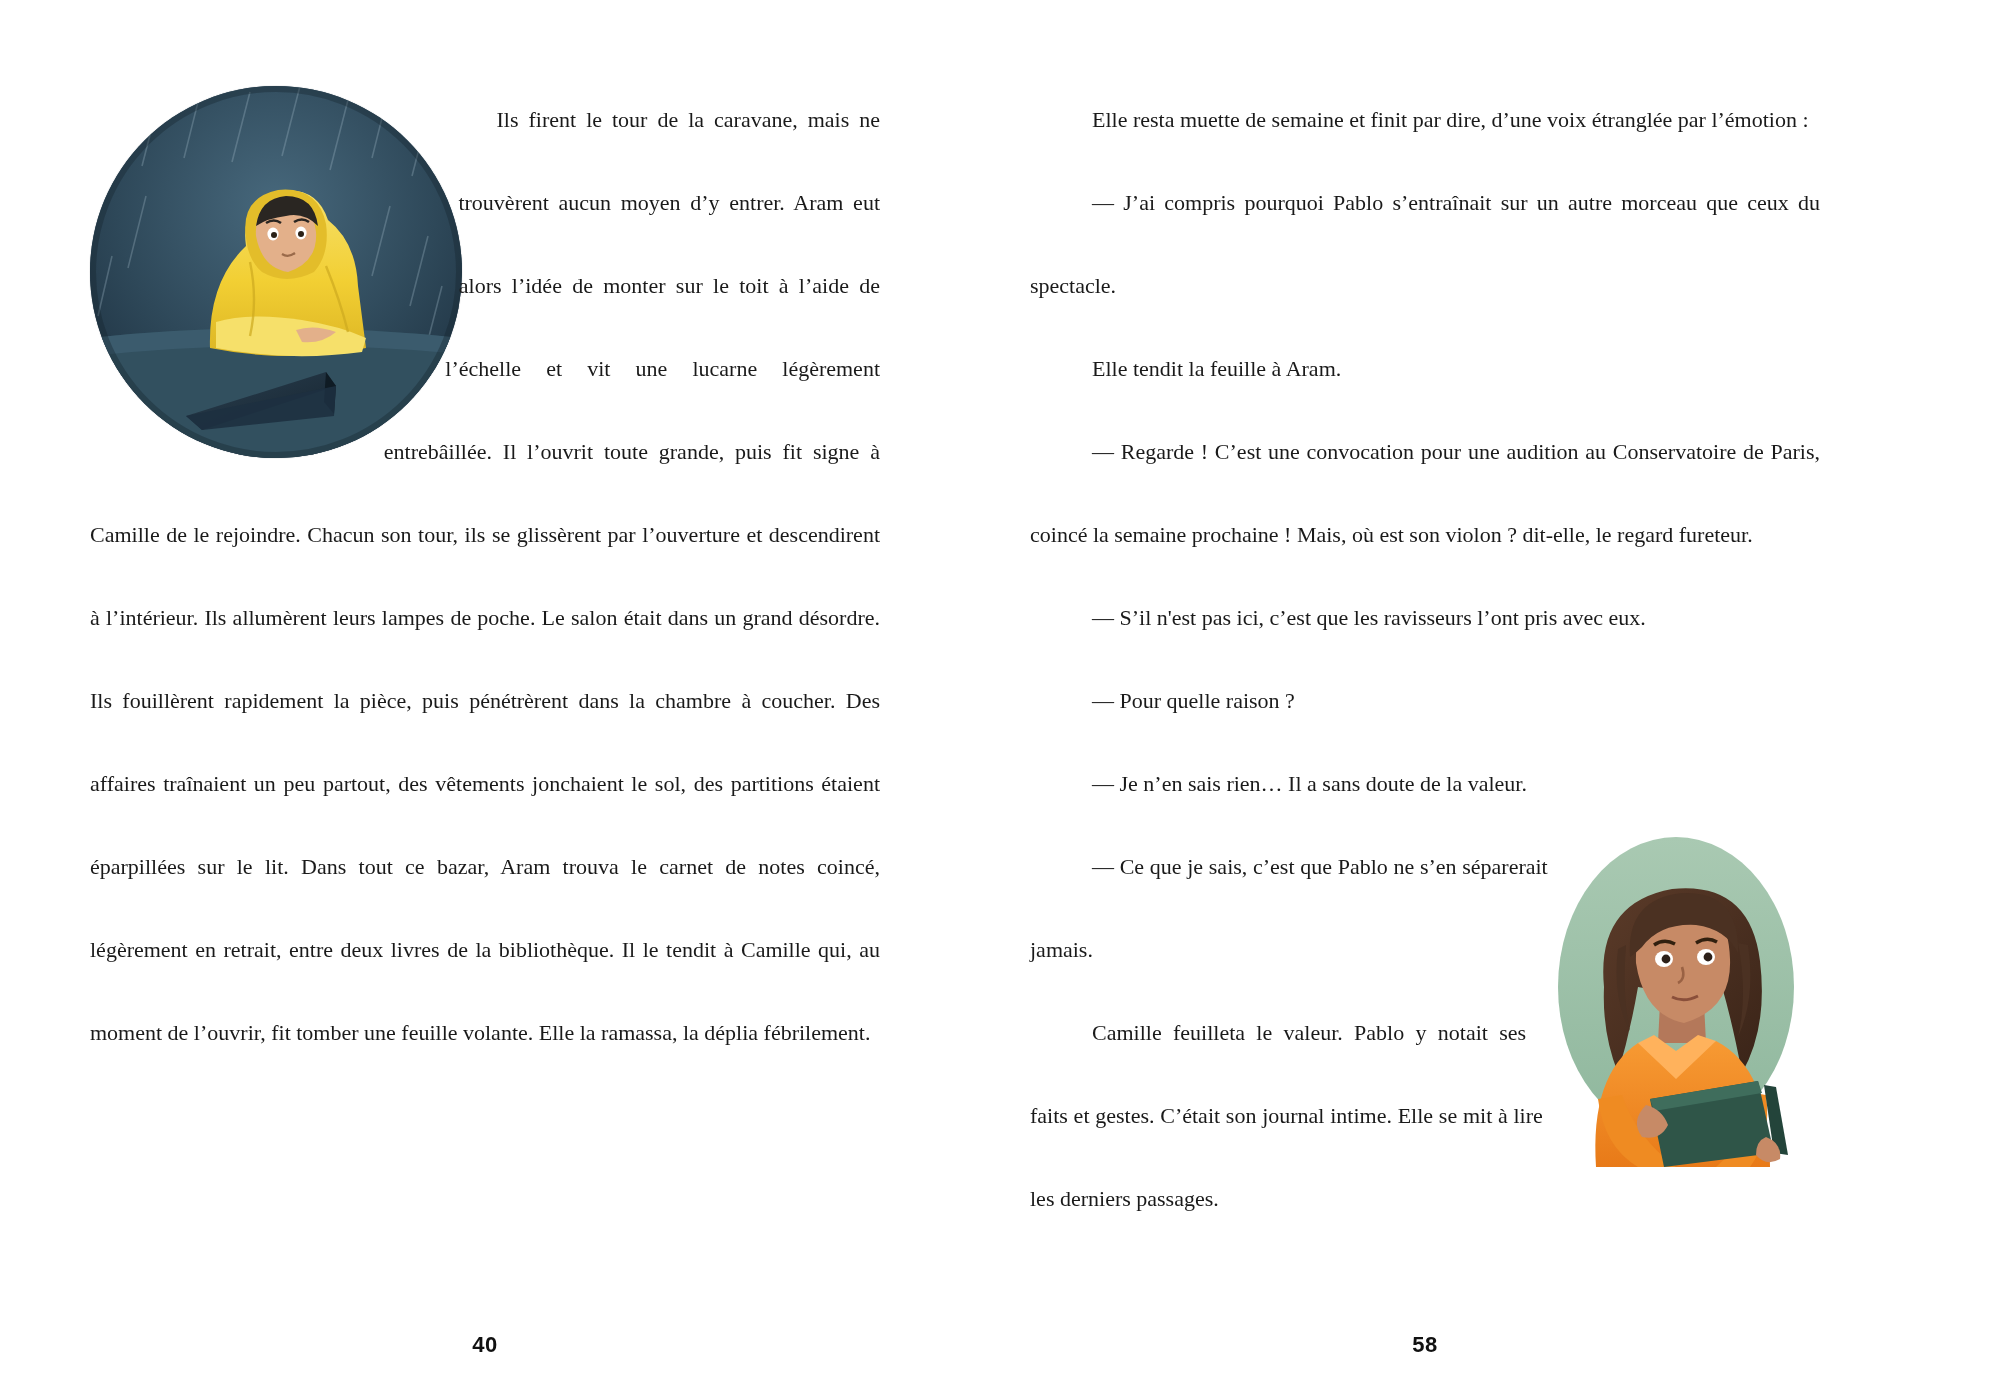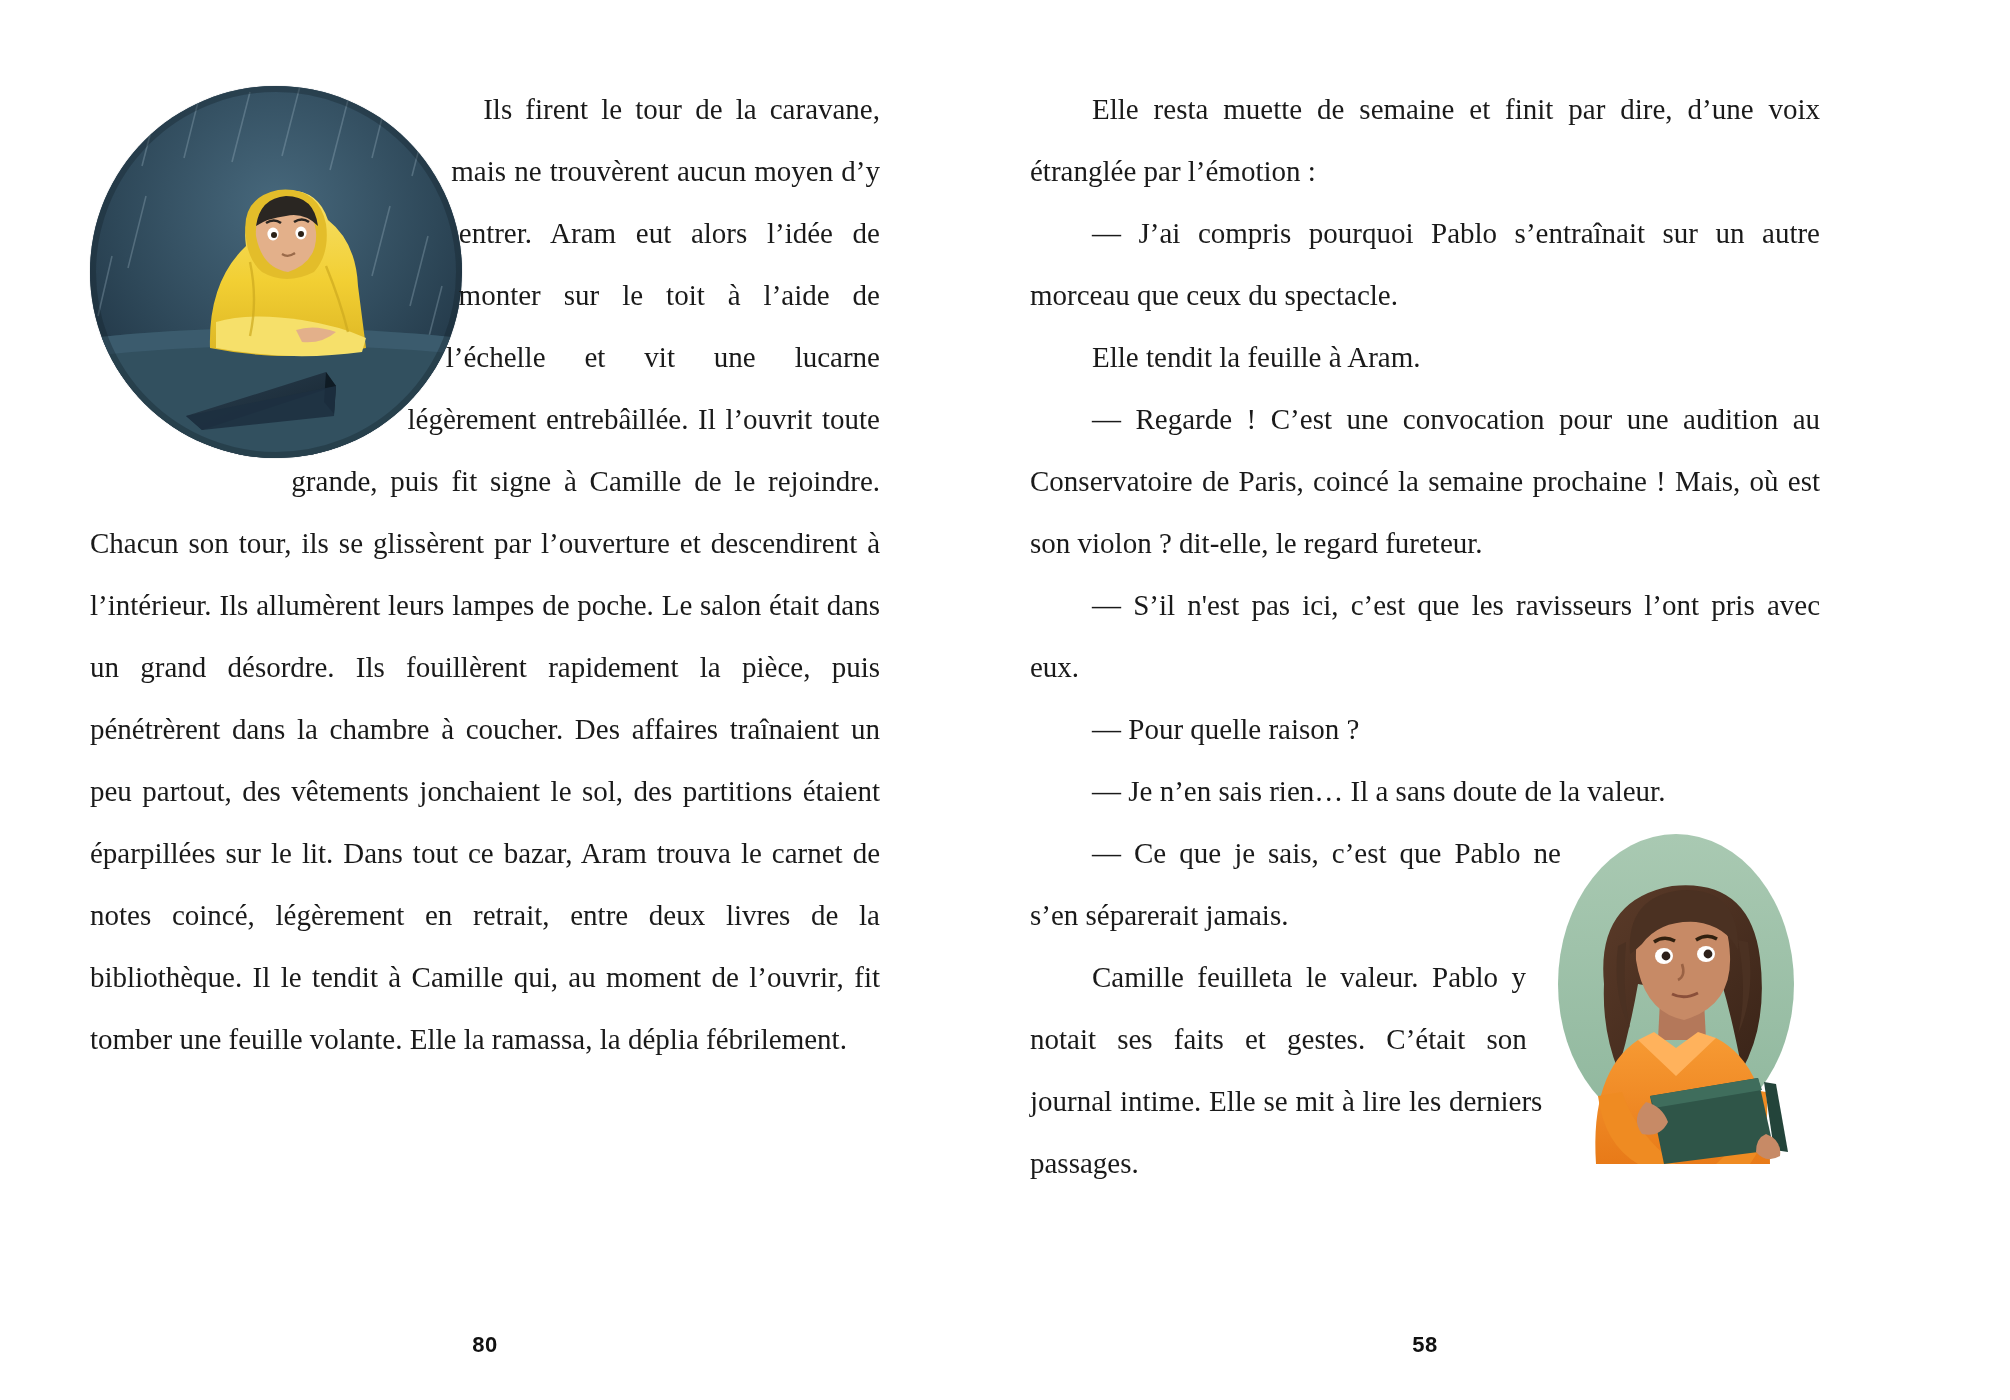--- a/index.html
+++ b/index.html
@@ -24,22 +24,22 @@
   }
   .page {
     position: relative;
     width: 790px;
     box-sizing: border-box;
   }
   .page.left { margin-right: 150px; }
 
   .column {
     position: relative;
-    font-size: 29px;
-    line-height: 62px;
+    font-size: 22px;
+    line-height: 83px;
     text-align: justify;
     text-justify: inter-word;
     hyphens: manual;
   }
   .column p {
     margin: 0;
   }
   .indent { text-indent: 62px; }
 
   
@@ -172,21 +172,21 @@
 
             <circle cx="186" cy="186" r="185" fill="none" stroke="#15222c" stroke-width="10" opacity="0.35"></circle>
           </svg>
         </div>
       </div>
 
       <div class="column">
         <p class="indent">Ils firent le tour de la caravane, mais ne trouvèrent aucun moyen d’y entrer. Aram eut alors l’idée de monter sur le toit à l’aide de l’échelle et vit une lucarne légèrement entrebâillée. Il l’ouvrit toute grande, puis fit signe à Camille de le rejoindre. Chacun son tour, ils se glissèrent par l’ouverture et descendirent à l’intérieur. Ils allumèrent leurs lampes de poche. Le salon était dans un grand désordre. Ils fouillèrent rapidement la pièce, puis pénétrèrent dans la chambre à coucher. Des affaires traînaient un peu partout, des vêtements jonchaient le sol, des partitions étaient éparpillées sur le lit. Dans tout ce bazar, Aram trouva le carnet de notes coincé, légèrement en retrait, entre deux livres de la bibliothèque. Il le tendit à Camille qui, au moment de l’ouvrir, fit tomber une feuille volante. Elle la ramassa, la déplia fébrilement.</p>
       </div>
     </div>
-    <div class="folio">80</div>
+    <div class="folio">40</div>
   </div>
 
   <div class="page right">
     <div class="page-inner">
 
       <div class="column">
         <p class="indent">Elle resta muette de semaine et finit par dire, d’une voix étranglée par l’émotion :</p>
         <p class="indent">— J’ai compris pourquoi Pablo s’entraînait sur un autre morceau que ceux du spectacle.</p>
         <p class="indent">Elle tendit la feuille à Aram.</p>
         <p class="indent">— Regarde ! C’est une convocation pour une audition au Conservatoire de Paris, coincé la semaine prochaine ! Mais, où est son violon ? dit-elle, le regard fureteur.</p>

